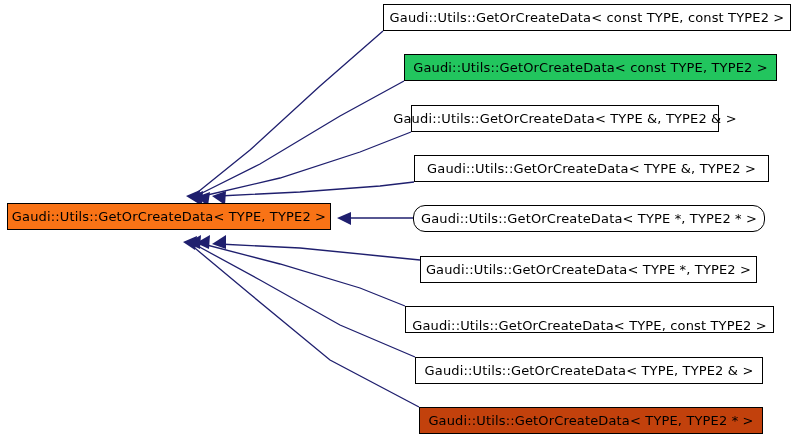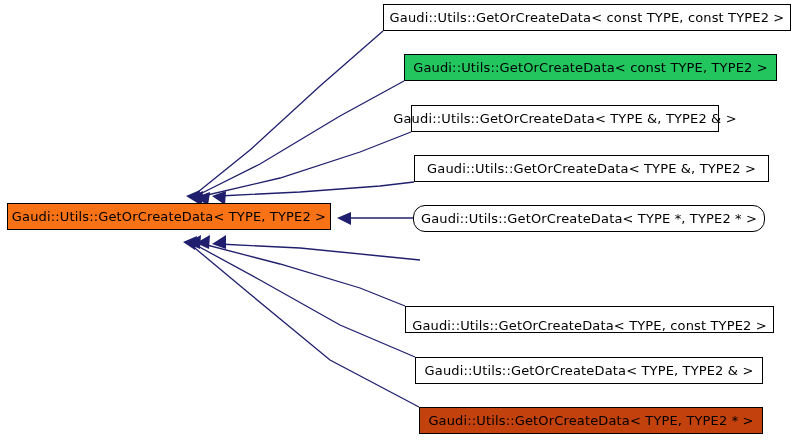--- a/index.html
+++ b/index.html
@@ -114,20 +114,23 @@
   </div>
   <div class="node" style="left: 411px; top: 105px; width: 308px; height: 27px; background: rgb(255, 255, 255); border-color: rgb(0, 0, 0); color: rgb(0, 0, 0);">
     <span class="node-label">Gaudi::Utils::GetOrCreateData&lt; TYPE &amp;, TYPE2 &amp; &gt;</span>
   </div>
   <div class="node" style="left: 414px; top: 155px; width: 355px; height: 27px; background: rgb(255, 255, 255); border-color: rgb(0, 0, 0); color: rgb(0, 0, 0);">
     <span class="node-label">Gaudi::Utils::GetOrCreateData&lt; TYPE &amp;, TYPE2 &gt;</span>
   </div>
   <div class="node" style="left: 413px; top: 205px; width: 352px; height: 27px; background: rgb(255, 255, 255); border-color: rgb(0, 0, 0); color: rgb(0, 0, 0); border-radius: 12px;">
     <span class="node-label">Gaudi::Utils::GetOrCreateData&lt; TYPE *, TYPE2 * &gt;</span>
   </div>
+  <div class="node" style="left: 420px; top: 256px; width: 337px; height: 27px; background: rgb(255, 255, 255); border-color: rgb(0, 0, 0); color: rgb(0, 0, 0);">
+    <span class="node-label">Gaudi::Utils::GetOrCreateData&lt; TYPE *, TYPE2 &gt;</span>
+  </div>
   <div class="node" style="left: 405px; top: 306px; width: 369px; height: 27px; background: rgb(255, 255, 255); border-color: rgb(0, 0, 0); color: rgb(0, 0, 0); align-items: flex-end;">
     <span class="node-label">Gaudi::Utils::GetOrCreateData&lt; TYPE, const TYPE2 &gt;</span>
   </div>
   <div class="node" style="left: 415px; top: 357px; width: 348px; height: 27px; background: rgb(255, 255, 255); border-color: rgb(0, 0, 0); color: rgb(0, 0, 0);">
     <span class="node-label">Gaudi::Utils::GetOrCreateData&lt; TYPE, TYPE2 &amp; &gt;</span>
   </div>
   <div class="node" style="left: 419px; top: 407px; width: 344px; height: 27px; background: #c2410c; border-color: rgb(0, 0, 0); color: rgb(0, 0, 0);">
     <span class="node-label">Gaudi::Utils::GetOrCreateData&lt; TYPE, TYPE2 * &gt;</span>
   </div>
 

